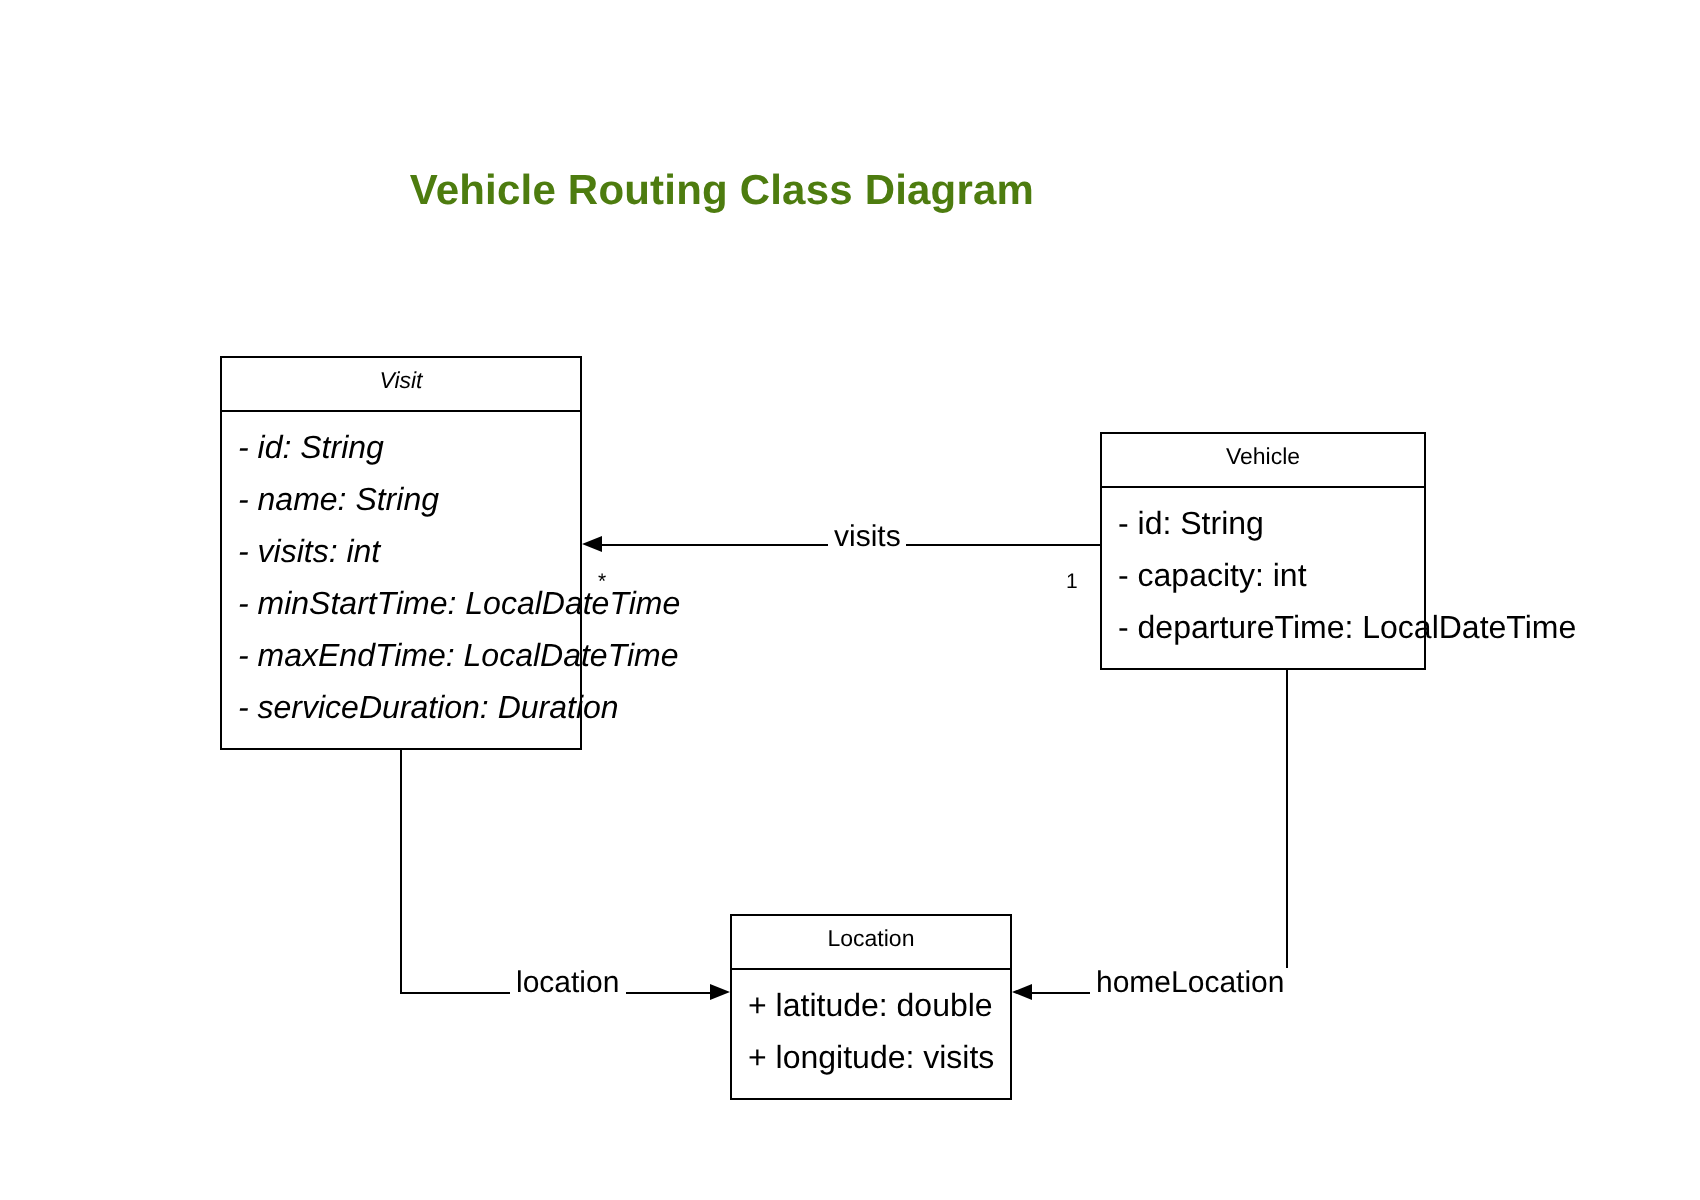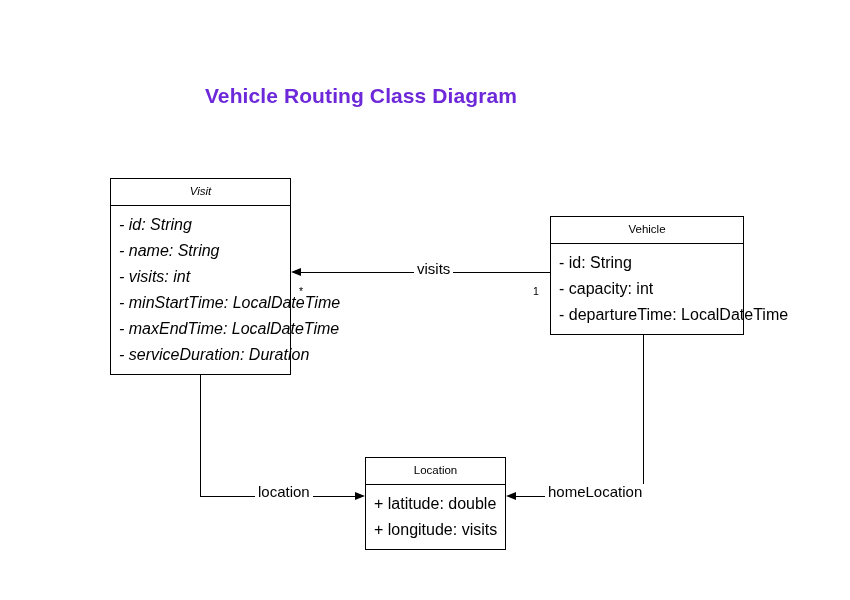--- a/index.html
+++ b/index.html
@@ -19,21 +19,21 @@
     overflow: hidden;
   }
   #diagram-title {
     position: absolute;
     left: 0;
     top: 84px;
     width: 722px;
     text-align: center;
     font-size: 21px;
     font-weight: bold;
-    color: #6d28d9;
+    color: #4d7c0f;
     letter-spacing: 0.1px;
   }
   .uml-class {
     position: absolute;
     box-sizing: border-box;
     border: 1px solid #000000;
     background: #ffffff;
     z-index: 5;
   }
   .uml-class-name {
@@ -53,21 +53,21 @@
   .uml-attr {
     box-sizing: border-box;
     font-size: 16px;
     color: #000000;
     line-height: 1;
     padding: 5px 8px 5px 8px;
     white-space: nowrap;
   }
   
   #class-visit   { left: 110px; top: 178px; width: 181px; font-style: italic; }
-  #class-vehicle { left: 550px; top: 216px; width: 194px; }
+  #class-vehicle { left: 550px; top: 216px; width: 163px; }
   #class-location{ left: 365px; top: 457px; width: 141px; }
 
   
   .edge-line {
     position: absolute;
     background: #000000;
     z-index: 2;
   }
   .edge-h { height: 1px; }
   .edge-v { width: 1px; }

